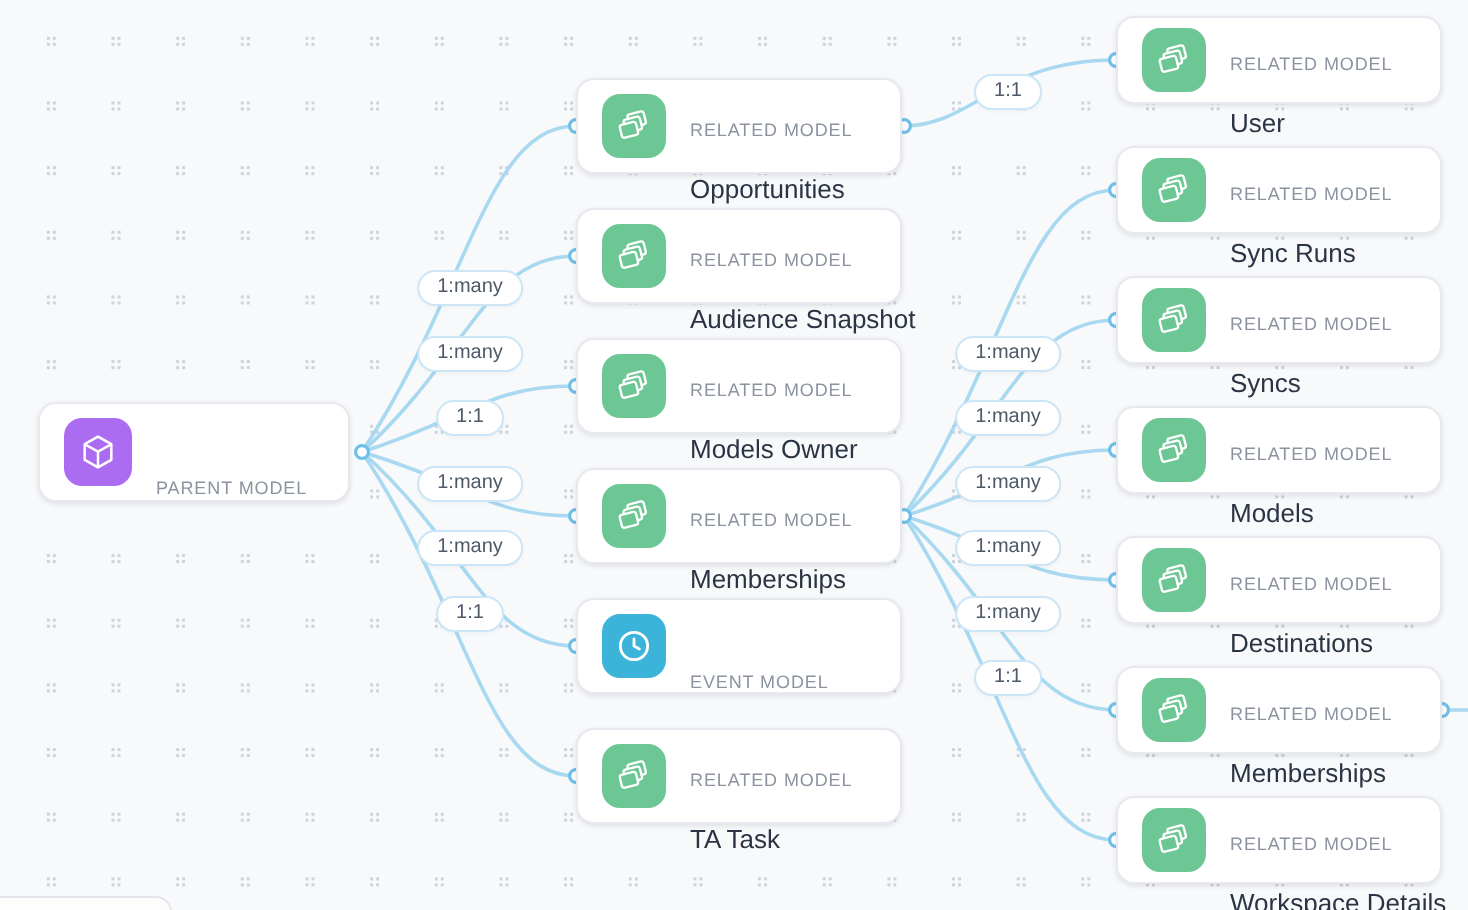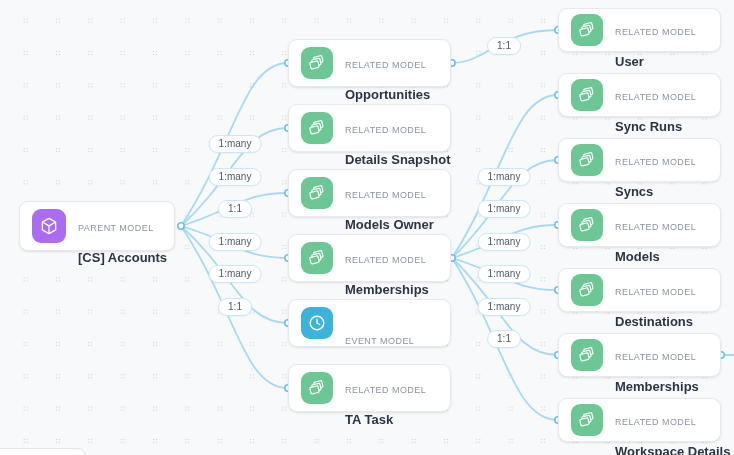--- a/index.html
+++ b/index.html
@@ -55,21 +55,21 @@
   .icon.purple{background:var(--parent-icon);color:var(--parent-icon);}
   .icon.green{background:var(--related-icon);color:var(--related-icon);}
   .icon.blue{background:var(--event-icon);color:var(--event-icon);}
   .txt{display:flex;flex-direction:column;gap:16px;min-width:0;margin-top:36px;}
   .type{
     font-size:9px;line-height:11px;font-weight:500;
     letter-spacing:.45px;color:var(--type-color);
     white-space:nowrap;
   }
   .title{
-    font-size:13px;line-height:15px;font-weight:700;
+    font-size:13px;line-height:15px;font-weight:400;
     color:var(--title-color);white-space:nowrap;
   }
 
   .pill{
     position:absolute;z-index:3;
     transform:translate(-50%,-50%);
     background:#ffffff;
     border:1px solid var(--pill-border);
     border-radius:999px;
     padding:2px 9px;
@@ -134,21 +134,20 @@
   <div class="card parent" style="left:19px;top:201px;width:156px;height:50px;">
     <div class="icon purple">
       <svg width="20" height="20" viewBox="0 0 24 24" fill="none" stroke="#ffffff" stroke-width="1.5" stroke-linejoin="round" stroke-linecap="round">
         <path d="M12 2.8 L20 7.3 V16.7 L12 21.2 L4 16.7 V7.3 Z"></path>
         <path d="M4.3 7.5 L12 11.8 L19.7 7.5"></path>
         <path d="M12 11.8 V21"></path>
       </svg>
     </div>
     <div class="txt">
       <div class="type">PARENT MODEL</div>
-      <div class="title">[CS] Accounts</div>
     </div>
   </div>
 
   <div class="card" style="left:288px;top:39px;width:163px;height:48px;">
     <div class="icon green">
       <svg width="20" height="20" viewBox="0 0 24 24">
         <g transform="rotate(-14 12 12)" stroke="#ffffff" stroke-width="1.4" stroke-linejoin="round" fill="currentColor">
           <rect x="9.5" y="4.5" width="10" height="8" rx="1.5"></rect>
             <rect x="6.5" y="7" width="10" height="8" rx="1.5"></rect>
             <rect x="3.5" y="9.5" width="10" height="8" rx="1.5"></rect>
@@ -166,21 +165,21 @@
       <svg width="20" height="20" viewBox="0 0 24 24">
         <g transform="rotate(-14 12 12)" stroke="#ffffff" stroke-width="1.4" stroke-linejoin="round" fill="currentColor">
           <rect x="9.5" y="4.5" width="10" height="8" rx="1.5"></rect>
             <rect x="6.5" y="7" width="10" height="8" rx="1.5"></rect>
             <rect x="3.5" y="9.5" width="10" height="8" rx="1.5"></rect>
         </g>
       </svg>
     </div>
     <div class="txt">
       <div class="type">RELATED MODEL</div>
-      <div class="title">Details Snapshot</div>
+      <div class="title">Audience Snapshot</div>
     </div>
   </div>
 
   <div class="card" style="left:288px;top:169px;width:163px;height:48px;">
     <div class="icon green">
       <svg width="20" height="20" viewBox="0 0 24 24">
         <g transform="rotate(-14 12 12)" stroke="#ffffff" stroke-width="1.4" stroke-linejoin="round" fill="currentColor">
           <rect x="9.5" y="4.5" width="10" height="8" rx="1.5"></rect>
             <rect x="6.5" y="7" width="10" height="8" rx="1.5"></rect>
             <rect x="3.5" y="9.5" width="10" height="8" rx="1.5"></rect>

